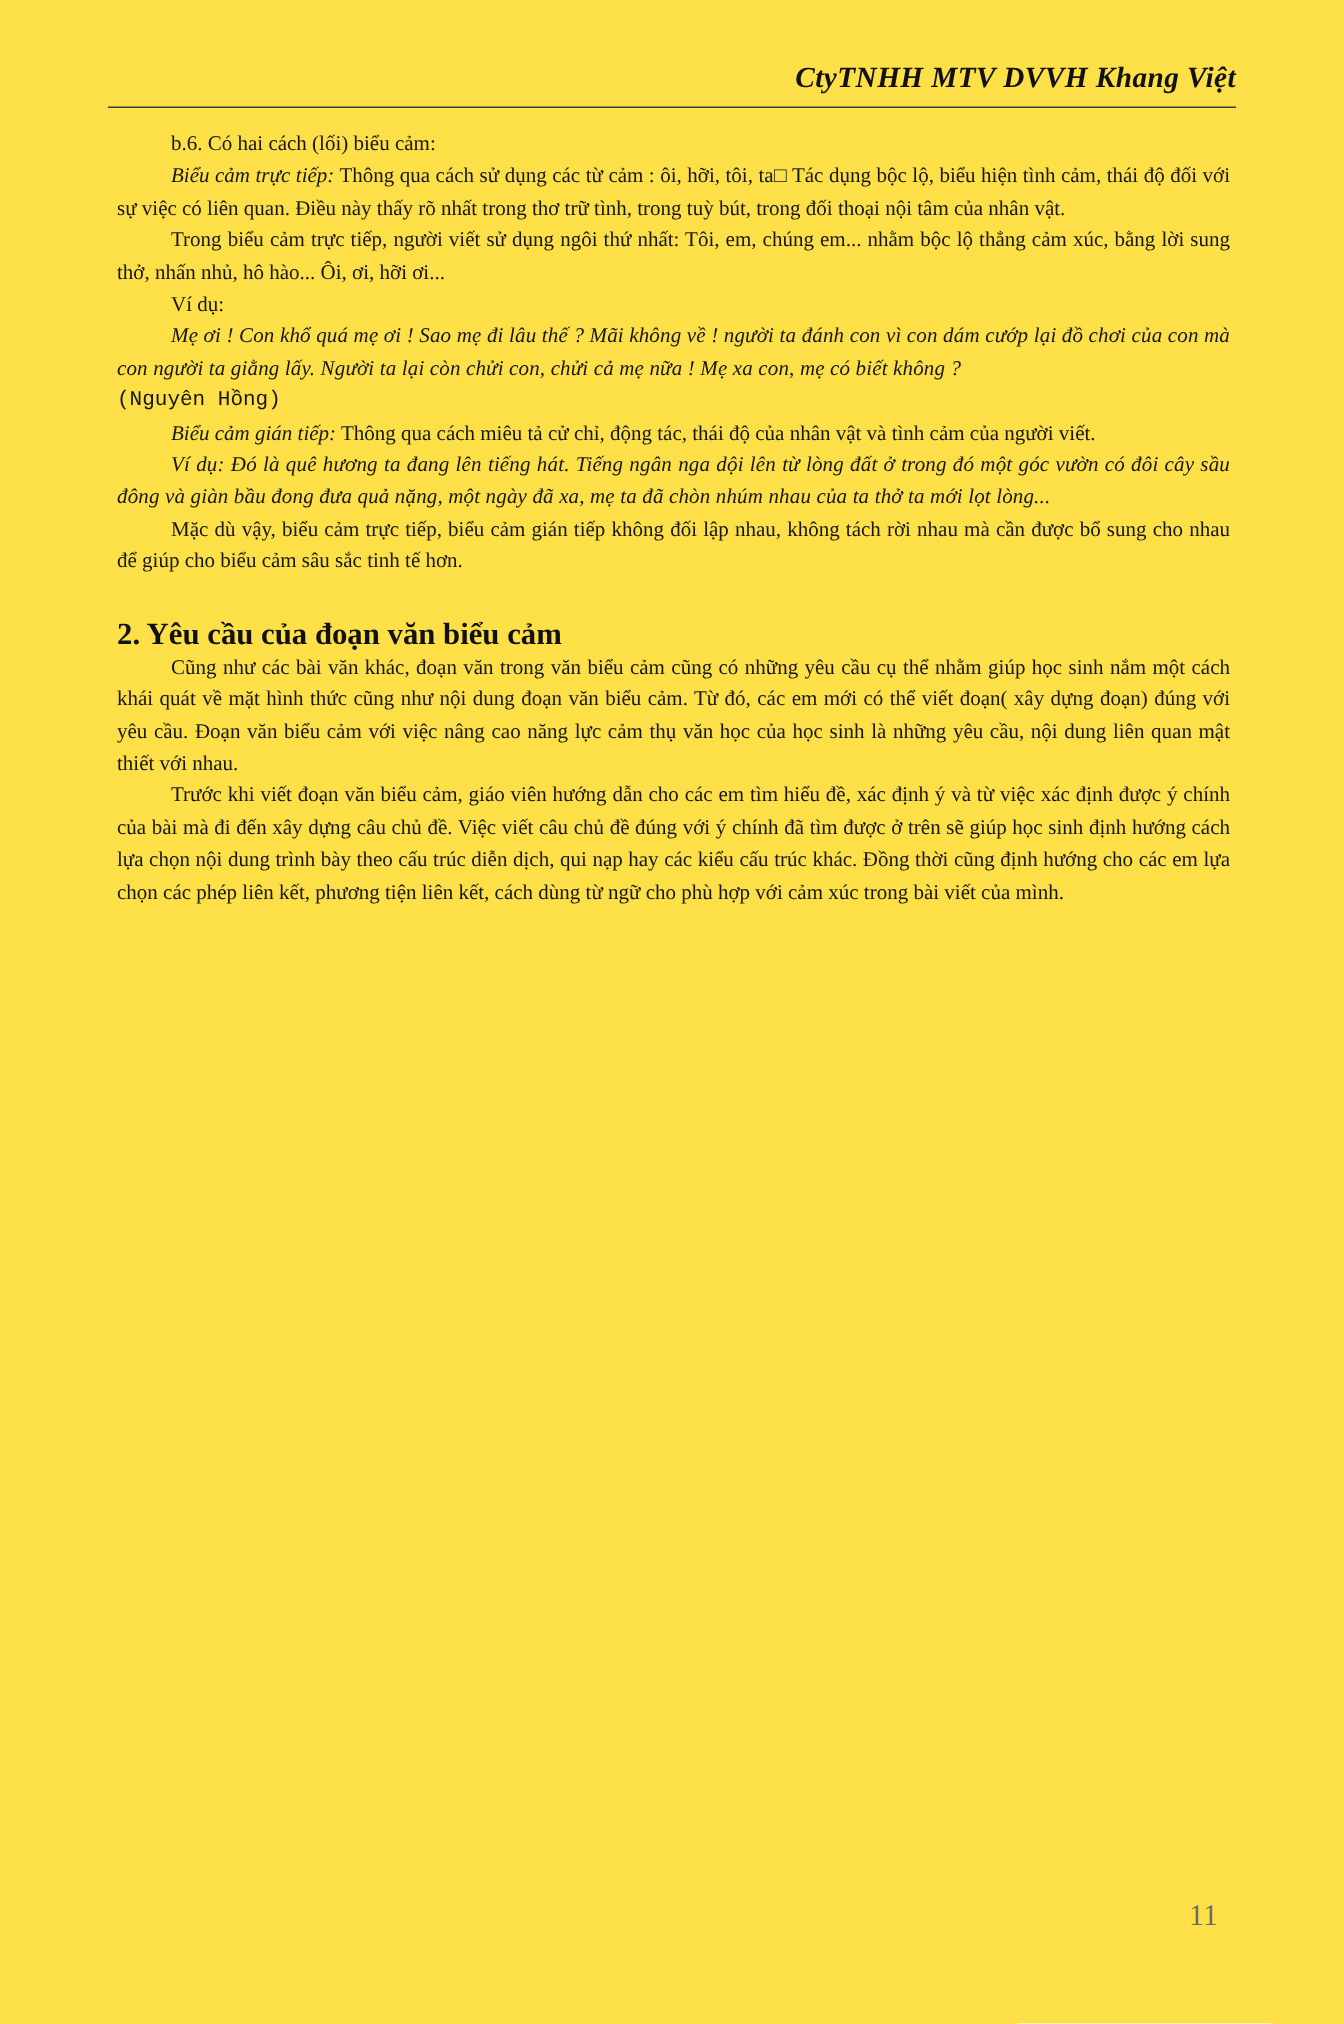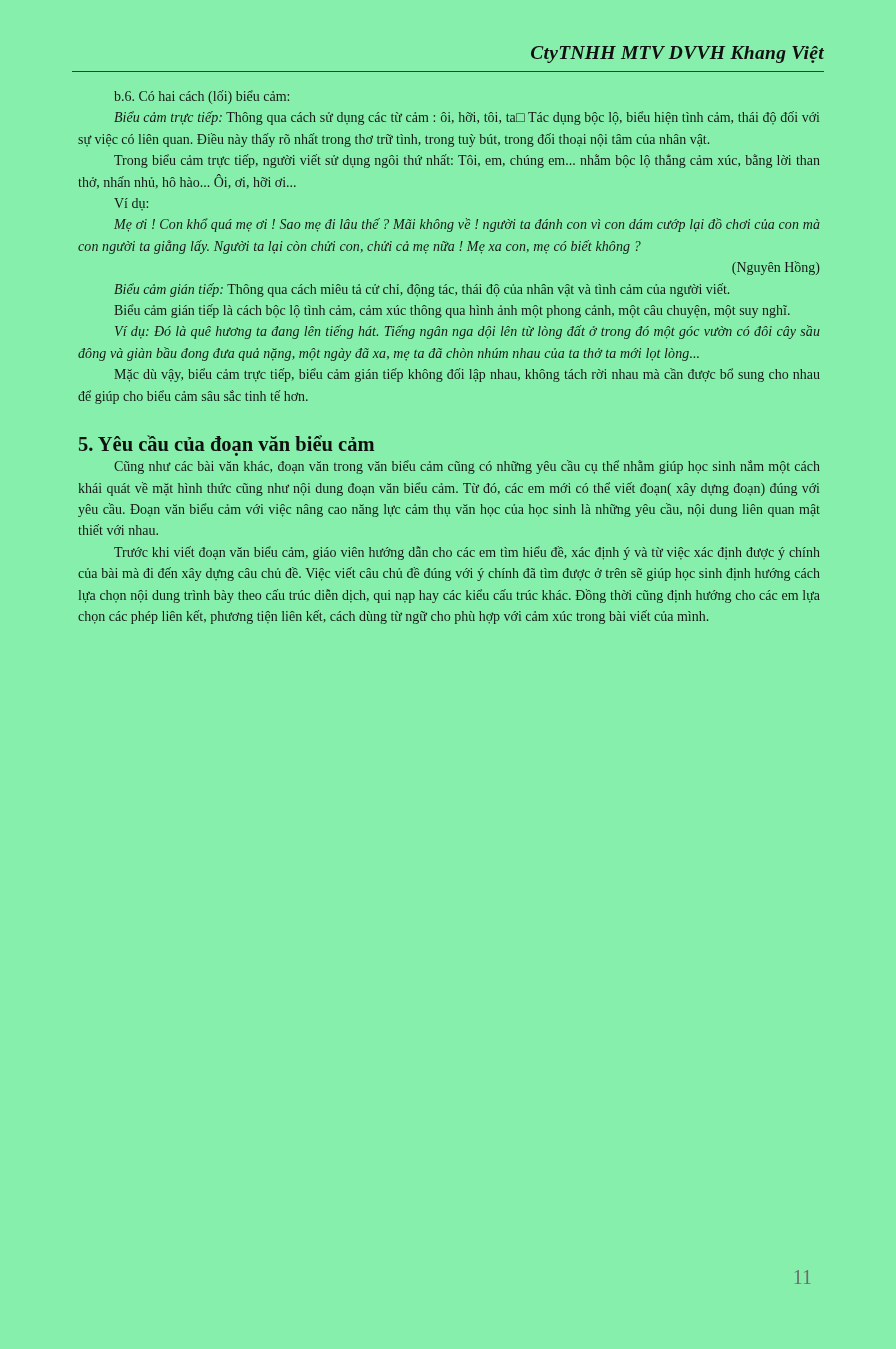--- a/index.html
+++ b/index.html
@@ -4,21 +4,21 @@
 <style>
   html, body {
     margin: 0;
     padding: 0;
     background: #ffffff;
   }
   .page {
     position: relative;
     width: 896px;
     height: 1349px;
-    background: #86efac;
+    background: #fde047;
     font-family: "Liberation Serif", serif;
     color: #1a1a1a;
     box-sizing: border-box;
     overflow: hidden;
   }
   .header {
     position: absolute;
     top: 42px;
     left: 72px;
     right: 72px;
@@ -57,22 +57,23 @@
     text-justify: inter-word;
     text-indent: 36px;
     color: #161616;
   }
   p.quote {
     font-style: italic;
     text-indent: 36px;
     letter-spacing: 0.1px;
   }
   p.attrib {
-    text-align: right;
+    text-align: left;
     text-indent: 0;
+    font-family: Liberation Mono, monospace;
   }
   .lead-italic {
     font-style: italic;
   }
   h2.section {
     margin: 0;
     font-size: 20.5px;
     font-weight: bold;
     text-indent: 0;
     text-align: left;
@@ -98,40 +99,39 @@
     <div class="header-title">CtyTNHH MTV DVVH Khang Việt</div>
     <div class="header-rule"></div>
   </div>
 
   <div class="content">
 
     <p>b.6. Có hai cách (lối) biểu cảm:</p>
 
     <p><span class="lead-italic">Biểu cảm trực tiếp:</span><span> Thông qua cách sử dụng các từ cảm : ôi, hỡi, tôi, ta□ Tác dụng bộc lộ, biểu hiện tình cảm, thái độ đối với sự việc có liên quan. Điều này thấy rõ nhất trong thơ trữ tình, trong tuỳ bút, trong đối thoại nội tâm của nhân vật.</span></p>
 
-    <p>Trong biểu cảm trực tiếp, người viết sử dụng ngôi thứ nhất: Tôi, em, chúng em... nhằm bộc lộ thẳng cảm xúc, bằng lời than thở, nhấn nhủ, hô hào... Ôi, ơi, hỡi ơi...</p>
+    <p>Trong biểu cảm trực tiếp, người viết sử dụng ngôi thứ nhất: Tôi, em, chúng em... nhằm bộc lộ thẳng cảm xúc, bằng lời sung thở, nhấn nhủ, hô hào... Ôi, ơi, hỡi ơi...</p>
 
     <p>Ví dụ:</p>
 
     <p class="quote">Mẹ ơi ! Con khổ quá mẹ ơi ! Sao mẹ đi lâu thế ? Mãi không về ! người ta đánh con vì con dám cướp lại đồ chơi của con mà con người ta giằng lấy. Người ta lại còn chửi con, chửi cả mẹ nữa ! Mẹ xa con, mẹ có biết không ?</p>
 
     <p class="attrib">(Nguyên Hồng)</p>
 
     <p><span class="lead-italic">Biểu cảm gián tiếp:</span><span> Thông qua cách miêu tả cử chỉ, động tác, thái độ của nhân vật và tình cảm của người viết.</span></p>
 
-    <p>Biểu cảm gián tiếp là cách bộc lộ tình cảm, cảm xúc thông qua hình ảnh một phong cảnh, một câu chuyện, một suy nghĩ.</p>
 
     <p class="quote"> Ví dụ: Đó là quê hương ta đang lên tiếng hát. Tiếng ngân nga dội lên từ lòng đất ở trong đó một góc vườn có đôi cây sầu đông và giàn bầu đong đưa quả nặng, một ngày đã xa, mẹ ta đã chòn nhúm nhau của ta thở ta mới lọt lòng...</p>
 
 
     <p>Mặc dù vậy, biểu cảm trực tiếp, biểu cảm gián tiếp không đối lập nhau, không tách rời nhau mà cần được bổ sung cho nhau để giúp cho biểu cảm sâu sắc tinh tế hơn.</p>
 
     <div class="sp-l"></div>
 
-    <h2 class="section">5. Yêu cầu của đoạn văn biểu cảm</h2>
+    <h2 class="section">2. Yêu cầu của đoạn văn biểu cảm</h2>
 
     <p>Cũng như các bài văn khác, đoạn văn trong văn biểu cảm cũng có những yêu cầu cụ thể nhằm giúp học sinh nắm một cách khái quát về mặt hình thức cũng như nội dung đoạn văn biểu cảm. Từ đó, các em mới có thể viết đoạn( xây dựng đoạn) đúng với yêu cầu. Đoạn văn biểu cảm với việc nâng cao năng lực cảm thụ văn học của học sinh là những yêu cầu, nội dung liên quan mật thiết với nhau.</p>
 
 
     <p>Trước khi viết đoạn văn biểu cảm, giáo viên hướng dẫn cho các em tìm hiểu đề, xác định ý và từ việc xác định được ý chính của bài mà đi đến xây dựng câu chủ đề. Việc viết câu chủ đề đúng với ý chính đã tìm được ở trên sẽ giúp học sinh định hướng cách lựa chọn nội dung trình bày theo cấu trúc diễn dịch, qui nạp hay các kiểu cấu trúc khác. Đồng thời cũng định hướng cho các em lựa chọn các phép liên kết, phương tiện liên kết, cách dùng từ ngữ cho phù hợp với cảm xúc trong bài viết của mình.</p>
 
   </div>
 
   <div class="page-number">11</div>
 

